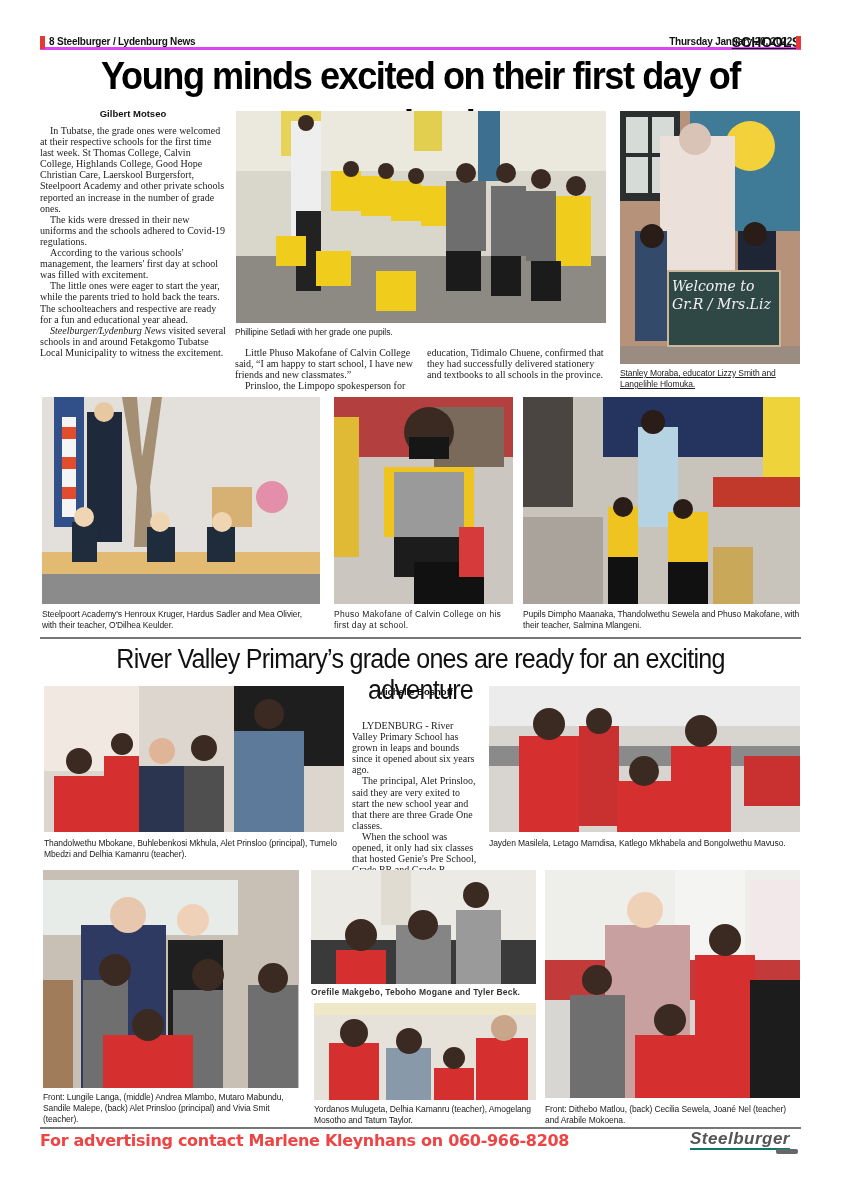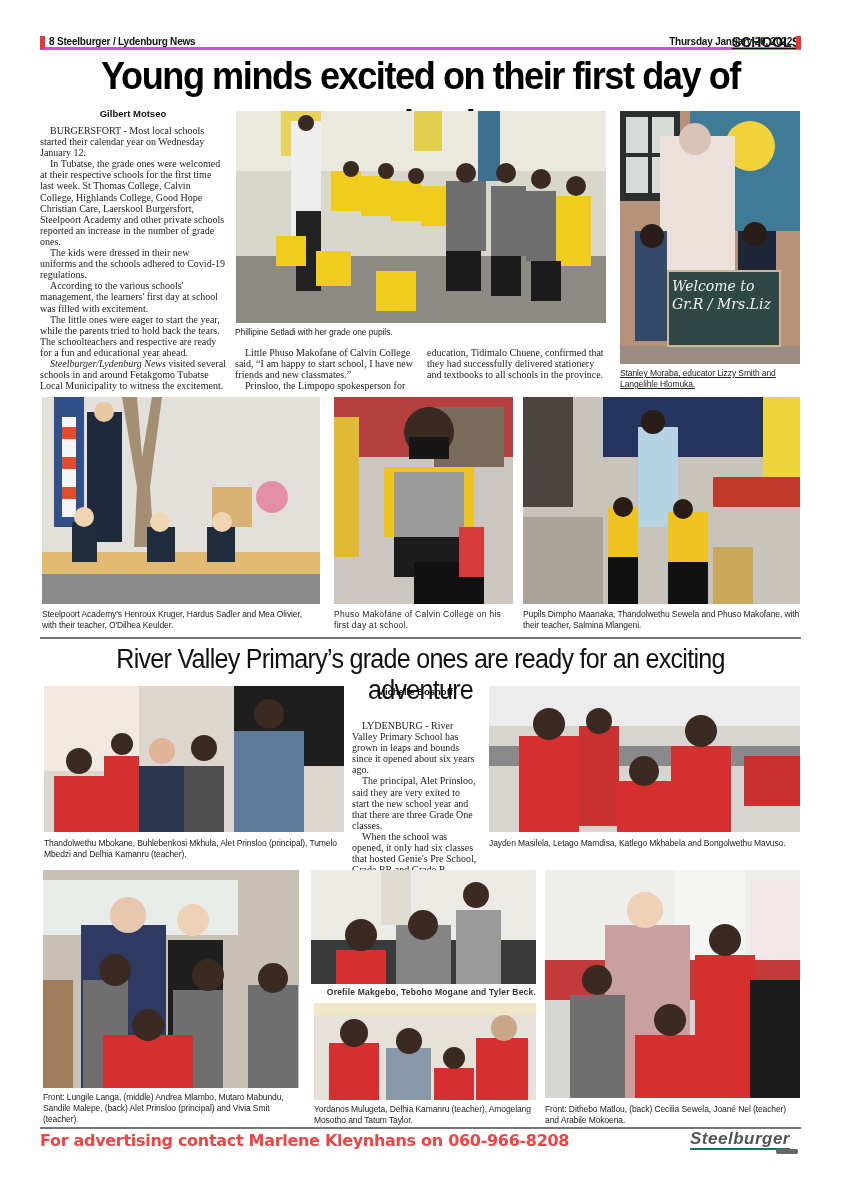--- a/index.html
+++ b/index.html
@@ -50,21 +50,20 @@
   <span class="center">SCHOOLS</span>
   <span class="right">Thursday January 20, 2022</span>
   <span class="bar-r"></span>
 </div>
 
 <div class="abs headline">Young minds excited on their first day of school</div>
 
 <div class="abs" style="left:40px; top:108px; width:186px;">
   <div class="byline" style="margin-bottom:6px;">Gilbert Motseo</div>
   <div class="body-text">
-    <p>BURGERSFORT - Most local schools started their calendar year on Wednesday January 12.</p>
     <p>In Tubatse, the grade ones were welcomed at their respective schools for the first time last week. St Thomas College, Calvin College, Highlands College, Good Hope Christian Care, Laerskool Burgersfort, Steelpoort Academy and other private schools reported an increase in the number of grade ones.</p>
     <p>The kids were dressed in their new uniforms and the schools adhered to Covid-19 regulations.</p>
     <p>According to the various schools' management, the learners' first day at school was filled with excitement.</p>
     <p>The little ones were eager to start the year, while the parents tried to hold back the tears. The schoolteachers and respective are ready for a fun and educational year ahead.</p>
     <p><em>Steelburger/Lydenburg News</em><span> visited several schools in and around Fetakgomo Tubatse Local Municipality to witness the excitement.</span></p>
   </div>
 </div>
 
 <div class="photo" style="left:236px; top:111px; width:370px; height:212px;">
   <svg class="ph-inner" viewBox="0 0 370 212" preserveAspectRatio="none">
@@ -281,21 +280,21 @@
     <rect x="70" y="0" width="30" height="55" fill="#e0dcd2"></rect>
     <rect x="0" y="70" width="225" height="44" fill="#3a3a3a"></rect>
     <rect x="25" y="80" width="50" height="34" fill="#d62f2f"></rect>
     <rect x="85" y="55" width="55" height="59" fill="#858585"></rect>
     <rect x="145" y="40" width="45" height="74" fill="#9a9a9a"></rect>
     <circle cx="50" cy="65" r="16" fill="#3a2a22"></circle>
       <circle cx="112" cy="55" r="15" fill="#3a2a22"></circle>
       <circle cx="165" cy="25" r="13" fill="#3a2a22"></circle>
   </svg>
 </div>
-<div class="abs caption" style="left:311px; top:987px; width:225px; font-weight:bold; color:#333; letter-spacing:0.2px;text-align:right;">Orefile Makgebo, Teboho Mogane and Tyler Beck.</div>
+<div class="abs caption" style="left:311px; top:987px; width:225px; font-weight:bold; color:#333; letter-spacing:0.2px;">Orefile Makgebo, Teboho Mogane and Tyler Beck.</div>
 
 <div class="photo" style="left:314px; top:1003px; width:222px; height:97px;">
   <svg class="ph-inner" viewBox="0 0 222 97" preserveAspectRatio="none">
     <rect width="222" height="97" fill="#e6e2da"></rect>
     <rect x="0" y="0" width="222" height="12" fill="#f0e7c8"></rect>
     <rect x="15" y="40" width="50" height="57" fill="#d62f2f"></rect>
     <rect x="72" y="45" width="45" height="52" fill="#8899aa"></rect>
     <rect x="120" y="65" width="40" height="32" fill="#d62f2f"></rect>
     <rect x="162" y="35" width="52" height="62" fill="#d62f2f"></rect>
     <circle cx="40" cy="30" r="14" fill="#3a2a22"></circle>

